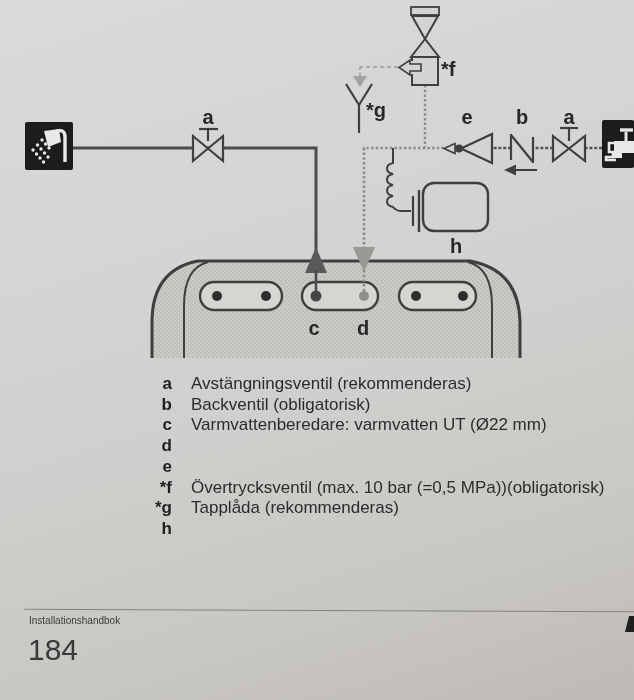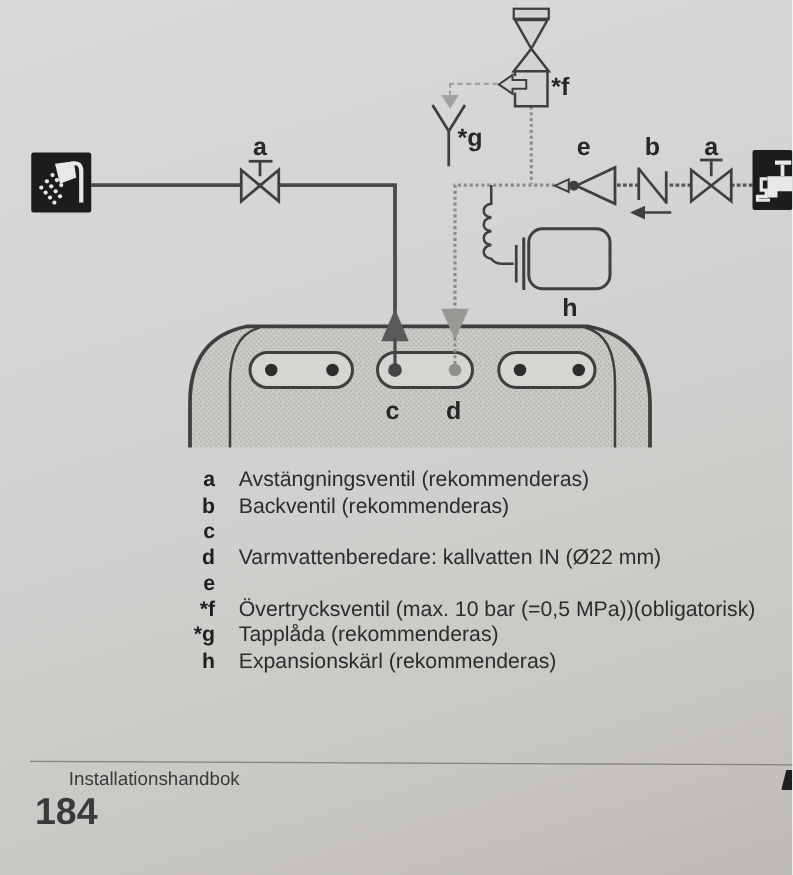--- a/index.html
+++ b/index.html
@@ -7,22 +7,22 @@
   .page{
     position:relative;width:634px;height:700px;overflow:hidden;
     background:linear-gradient(163deg,#d8dadc 0%,#d4d5d5 30%,#d0cfcd 55%,#c9c7c3 80%,#bdbab6 100%);
   }
   .diagram-svg{position:absolute;left:0;top:0;}
   .legend{position:absolute;left:146px;top:374px;font-size:17px;color:#2c2c2c;}
   .legend-row{display:flex;line-height:20.7px;white-space:nowrap;}
   .legend-key{display:inline-block;width:26px;text-align:right;font-weight:bold;color:#1f1f1f;}
   .legend-text{margin-left:19px;}
   .footer-rule{position:absolute;left:24px;top:610px;width:612px;height:1px;background:#84827f;transform:rotate(0.25deg);}
-  .footer-title{position:absolute;left:29px;top:615px;font-size:15px;color:#3a3a3a;margin-left:26px;}
-  .footer-page{position:absolute;left:28px;top:633px;font-size:30px;color:#3a3a3a;font-weight:bold;}
+  .footer-title{position:absolute;left:29px;top:615px;font-size:10px;color:#3a3a3a;}
+  .footer-page{position:absolute;left:28px;top:633px;font-size:30px;color:#3a3a3a;}
   .edge-mark{position:absolute;right:0;top:616px;width:9px;height:16px;background:#1f1f1f;
     clip-path:polygon(45% 0,100% 0,100% 100%,0 100%);}
 </style>
 </head>
 <body>
 
 <div class="page">
 
   <svg class="diagram-svg" width="634" height="370" viewBox="0 0 634 370">
     <defs>
@@ -155,43 +155,42 @@
     </g>
   </svg>
 
   <div class="legend">
     <div class="legend-row">
       <span class="legend-key">a</span>
       <span class="legend-text">Avstängningsventil (rekommenderas)</span>
     </div>
     <div class="legend-row">
       <span class="legend-key">b</span>
-      <span class="legend-text">Backventil (rekommenderas)</span>
+      <span class="legend-text">Backventil (obligatorisk)</span>
     </div>
     <div class="legend-row">
       <span class="legend-key">c</span>
+      <span class="legend-text">Varmvattenberedare: varmvatten UT (Ø22 mm)</span>
     </div>
     <div class="legend-row">
       <span class="legend-key">d</span>
-      <span class="legend-text">Varmvattenberedare: kallvatten IN (Ø22 mm)</span>
     </div>
     <div class="legend-row">
       <span class="legend-key">e</span>
     </div>
     <div class="legend-row">
       <span class="legend-key">*f</span>
       <span class="legend-text">Övertrycksventil (max. 10 bar (=0,5 MPa))(obligatorisk)</span>
     </div>
     <div class="legend-row">
       <span class="legend-key">*g</span>
       <span class="legend-text">Tapplåda (rekommenderas)</span>
     </div>
     <div class="legend-row">
       <span class="legend-key">h</span>
-      <span class="legend-text">Expansionskärl (rekommenderas)</span>
     </div>
   </div>
 
   <div class="footer-rule"></div>
   <div class="footer-title">Installationshandbok</div>
   <div class="footer-page">184</div>
   <div class="edge-mark"></div>
 
 </div>
 

